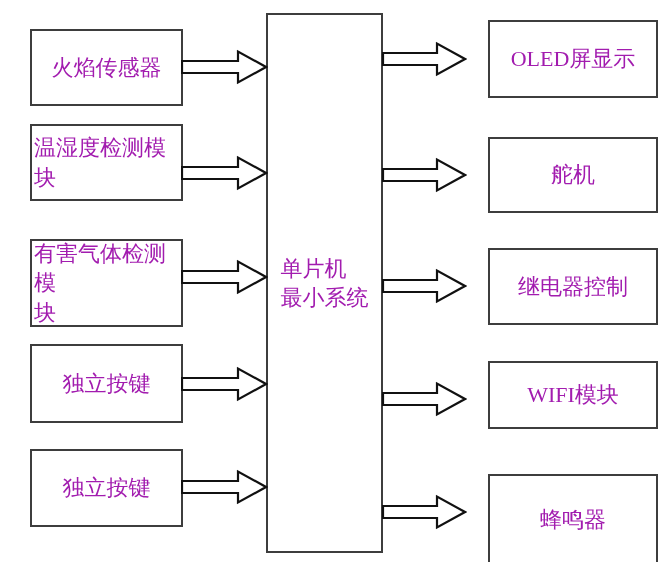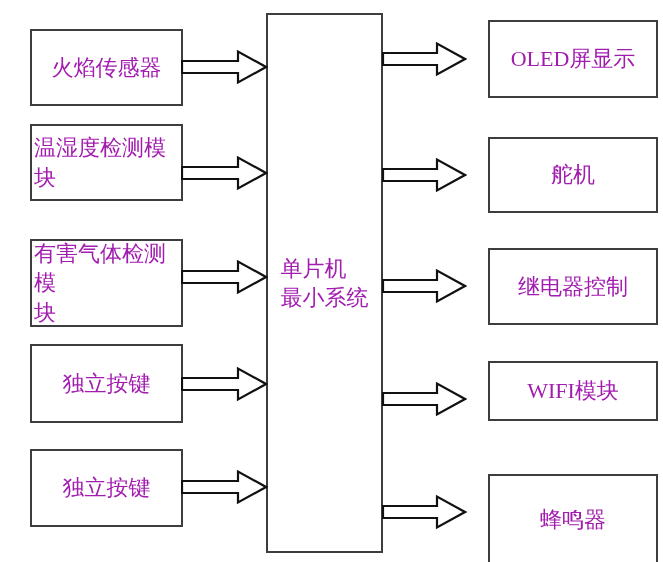--- a/index.html
+++ b/index.html
@@ -61,21 +61,21 @@
 
   <div class="box right" style="top:20px;height:78px">
     <span class="lbl">OLED屏显示</span>
   </div>
   <div class="box right" style="top:137px;height:76px">
     <span class="lbl">舵机</span>
   </div>
   <div class="box right" style="top:248px;height:77px">
     <span class="lbl">继电器控制</span>
   </div>
-  <div class="box right" style="top:361px;height:60px">
+  <div class="box right" style="top:361px;height:68px">
     <span class="lbl">WIFI模块</span>
   </div>
   <div class="box right" style="top:474px;height:92px">
     <span class="lbl">蜂鸣器</span>
   </div>
 
   <svg class="arrow" style="left:181px;top:49px" width="87" height="36" viewBox="0 0 87 36">
       <polygon points="1,12 57,12 57,2.5 85,18 57,33.5 57,24 1,24" fill="#ffffff" stroke="#111111" stroke-width="2.2"></polygon>
     </svg>
   <svg class="arrow" style="left:181px;top:155px" width="87" height="36" viewBox="0 0 87 36">

